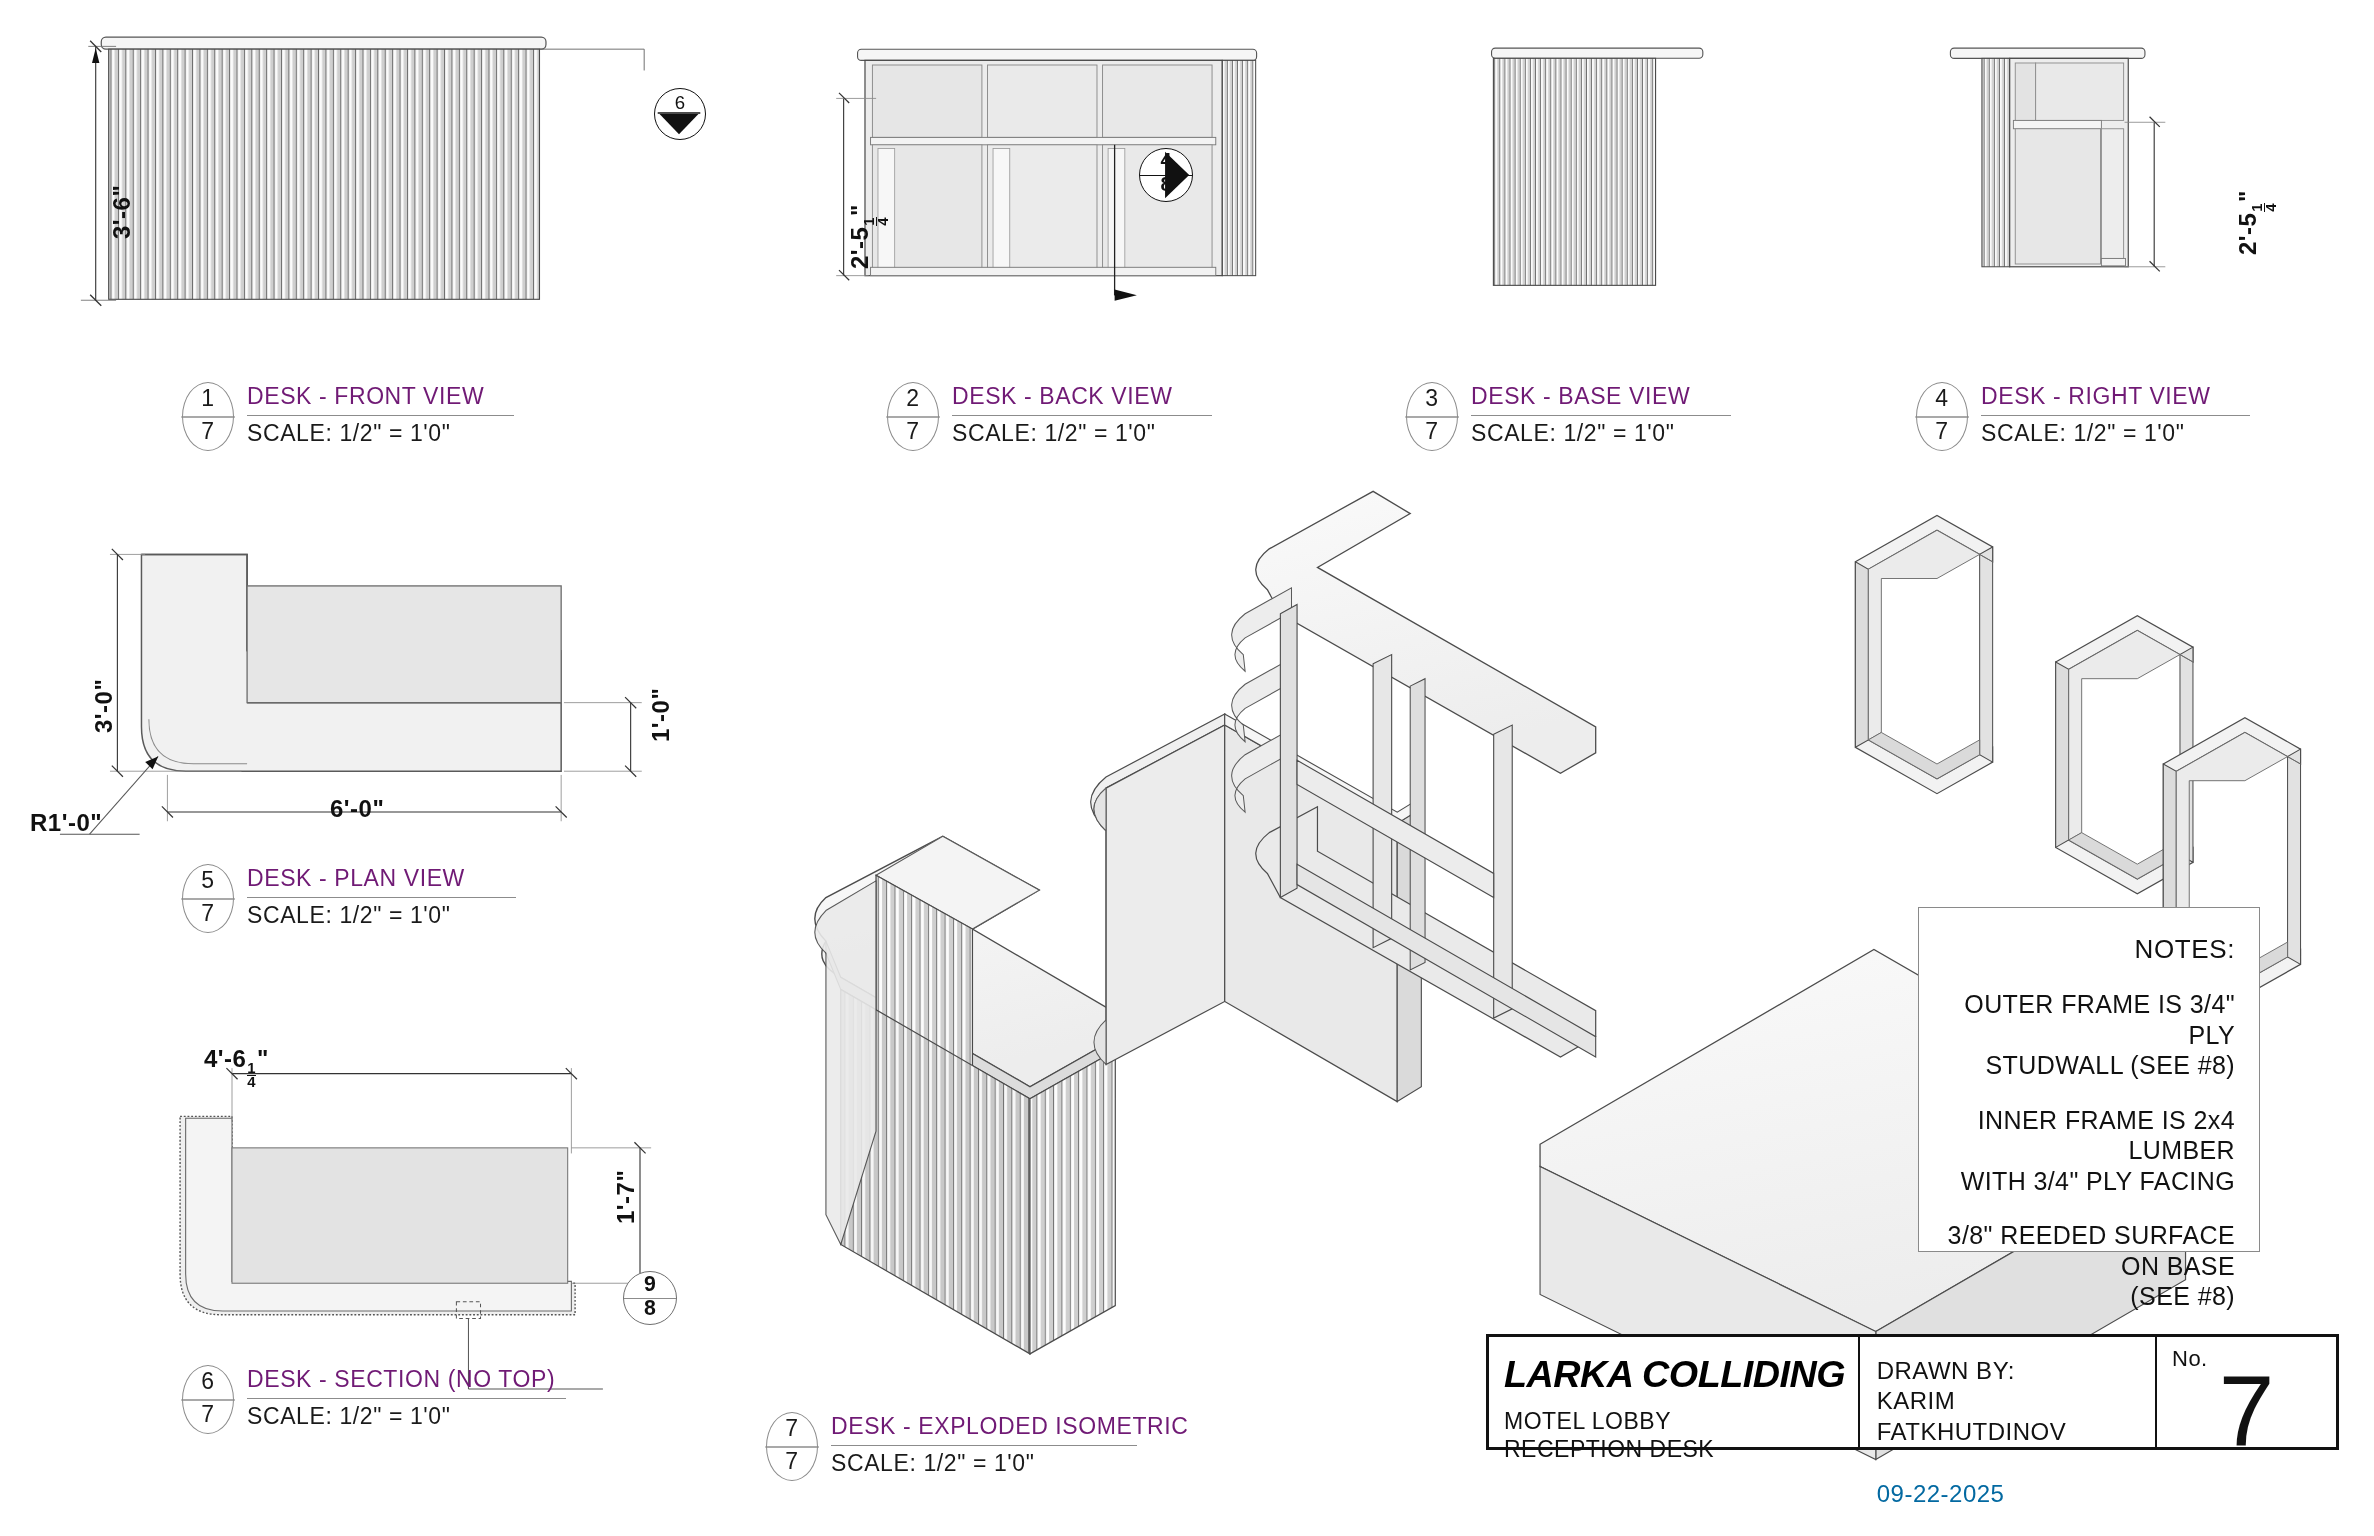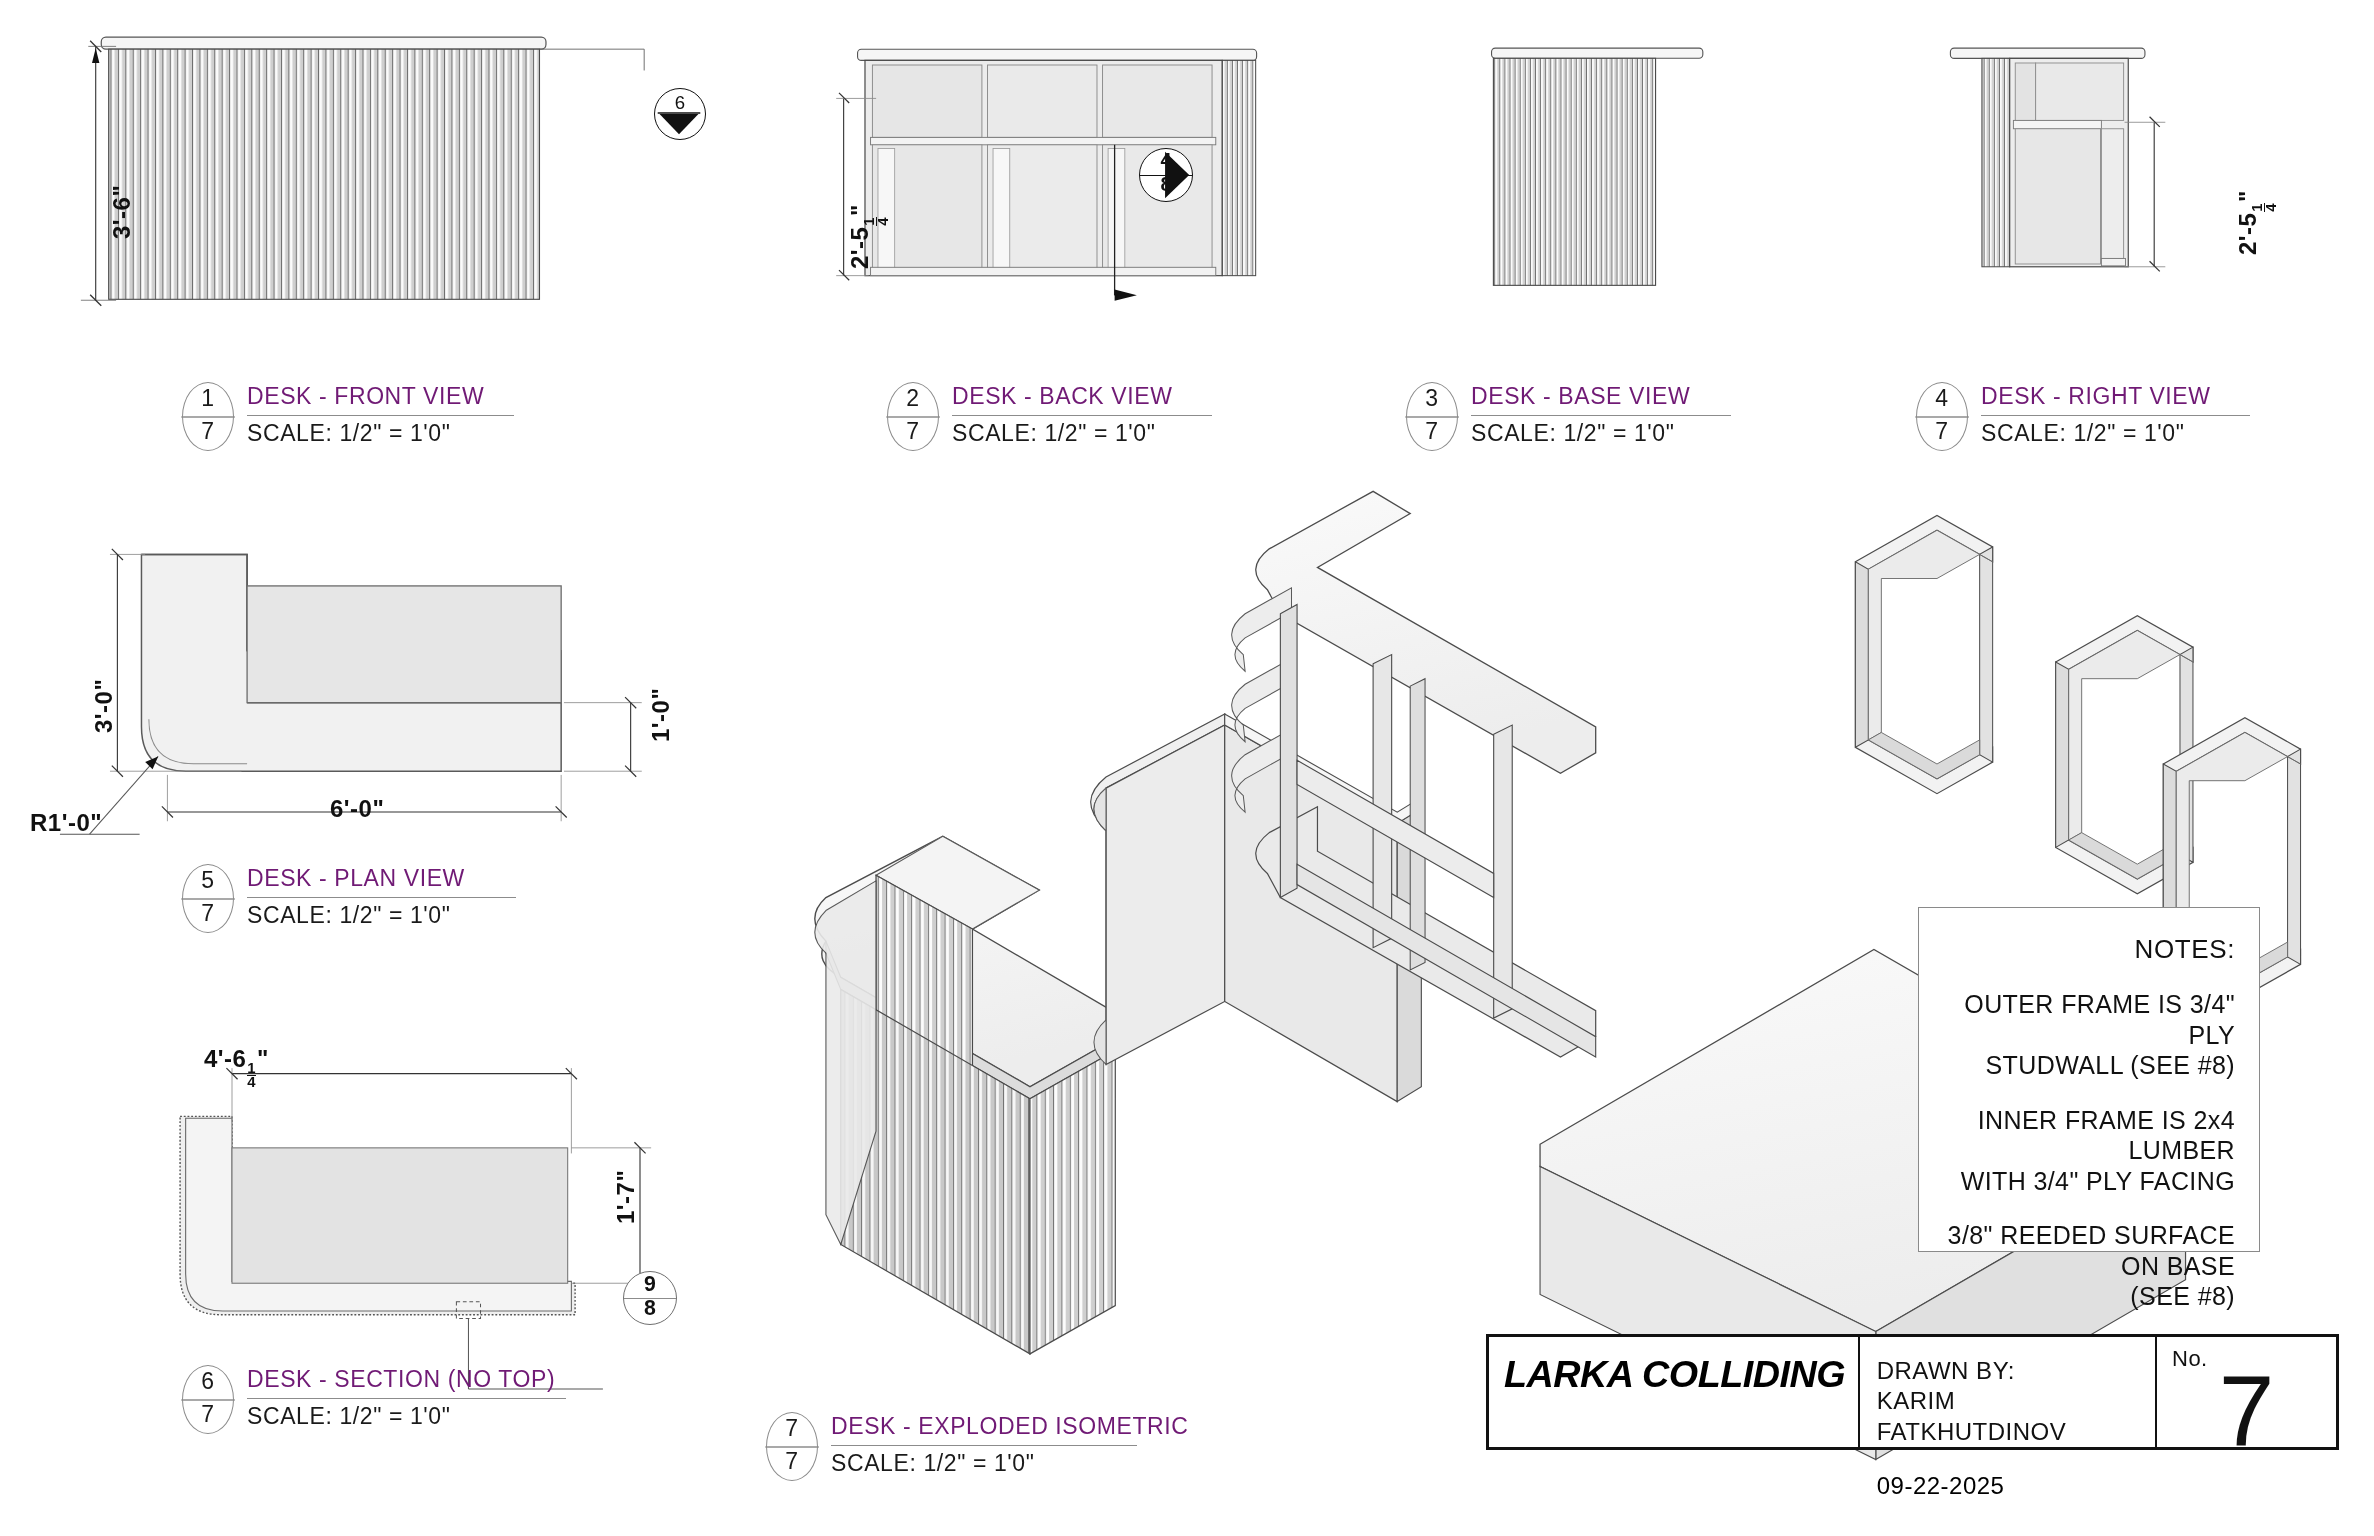--- a/index.html
+++ b/index.html
@@ -193,22 +193,22 @@
   }
   .tb-label {
     font-size: 24px;
     letter-spacing: 0.5px;
     color: #111;
     line-height: 1.28;
   }
   .tb-date {
     font-size: 24px;
     letter-spacing: 0.5px;
-    color: #000000;
-    margin-top: 24px;
+    color: #0369a1;
+    margin-top: 32px;
   }
   #tb-sheet { flex: 1 1 auto; padding: 9.3px 0 0 15px; }
   .tb-no {
     font-size: 22px;
     letter-spacing: 0.5px;
     color: #111;
   }
   .tb-num {
     font-size: 100px;
     line-height: 0.85;
@@ -667,20 +667,24 @@
 STUDWALL (SEE #8)</div>
     <div class="nt-para">INNER FRAME IS 2x4 LUMBER
 WITH 3/4" PLY FACING</div>
     <div class="nt-para">3/8" REEDED SURFACE ON BASE
 (SEE #8)</div>
   </div>
 
   <div id="title-block" style="left:1486px; top:1334px; width:853px; height:116px;">
     <div class="tb-cell sep" id="tb-firm">
       <div class="firm-name">LARKA COLLIDING</div>
+      <div class="firm-sub">
+        <div>MOTEL LOBBY</div>
+        <div>RECEPTION DESK</div>
+      </div>
     </div>
     <div class="tb-cell sep" id="tb-drawn">
       <div class="tb-label">DRAWN BY:</div>
       <div class="tb-label">KARIM FATKHUTDINOV</div>
       <div class="tb-date">09-22-2025</div>
     </div>
     <div class="tb-cell" id="tb-sheet">
       <div class="tb-no">No.</div>
       <div class="tb-num">7</div>
     </div>

